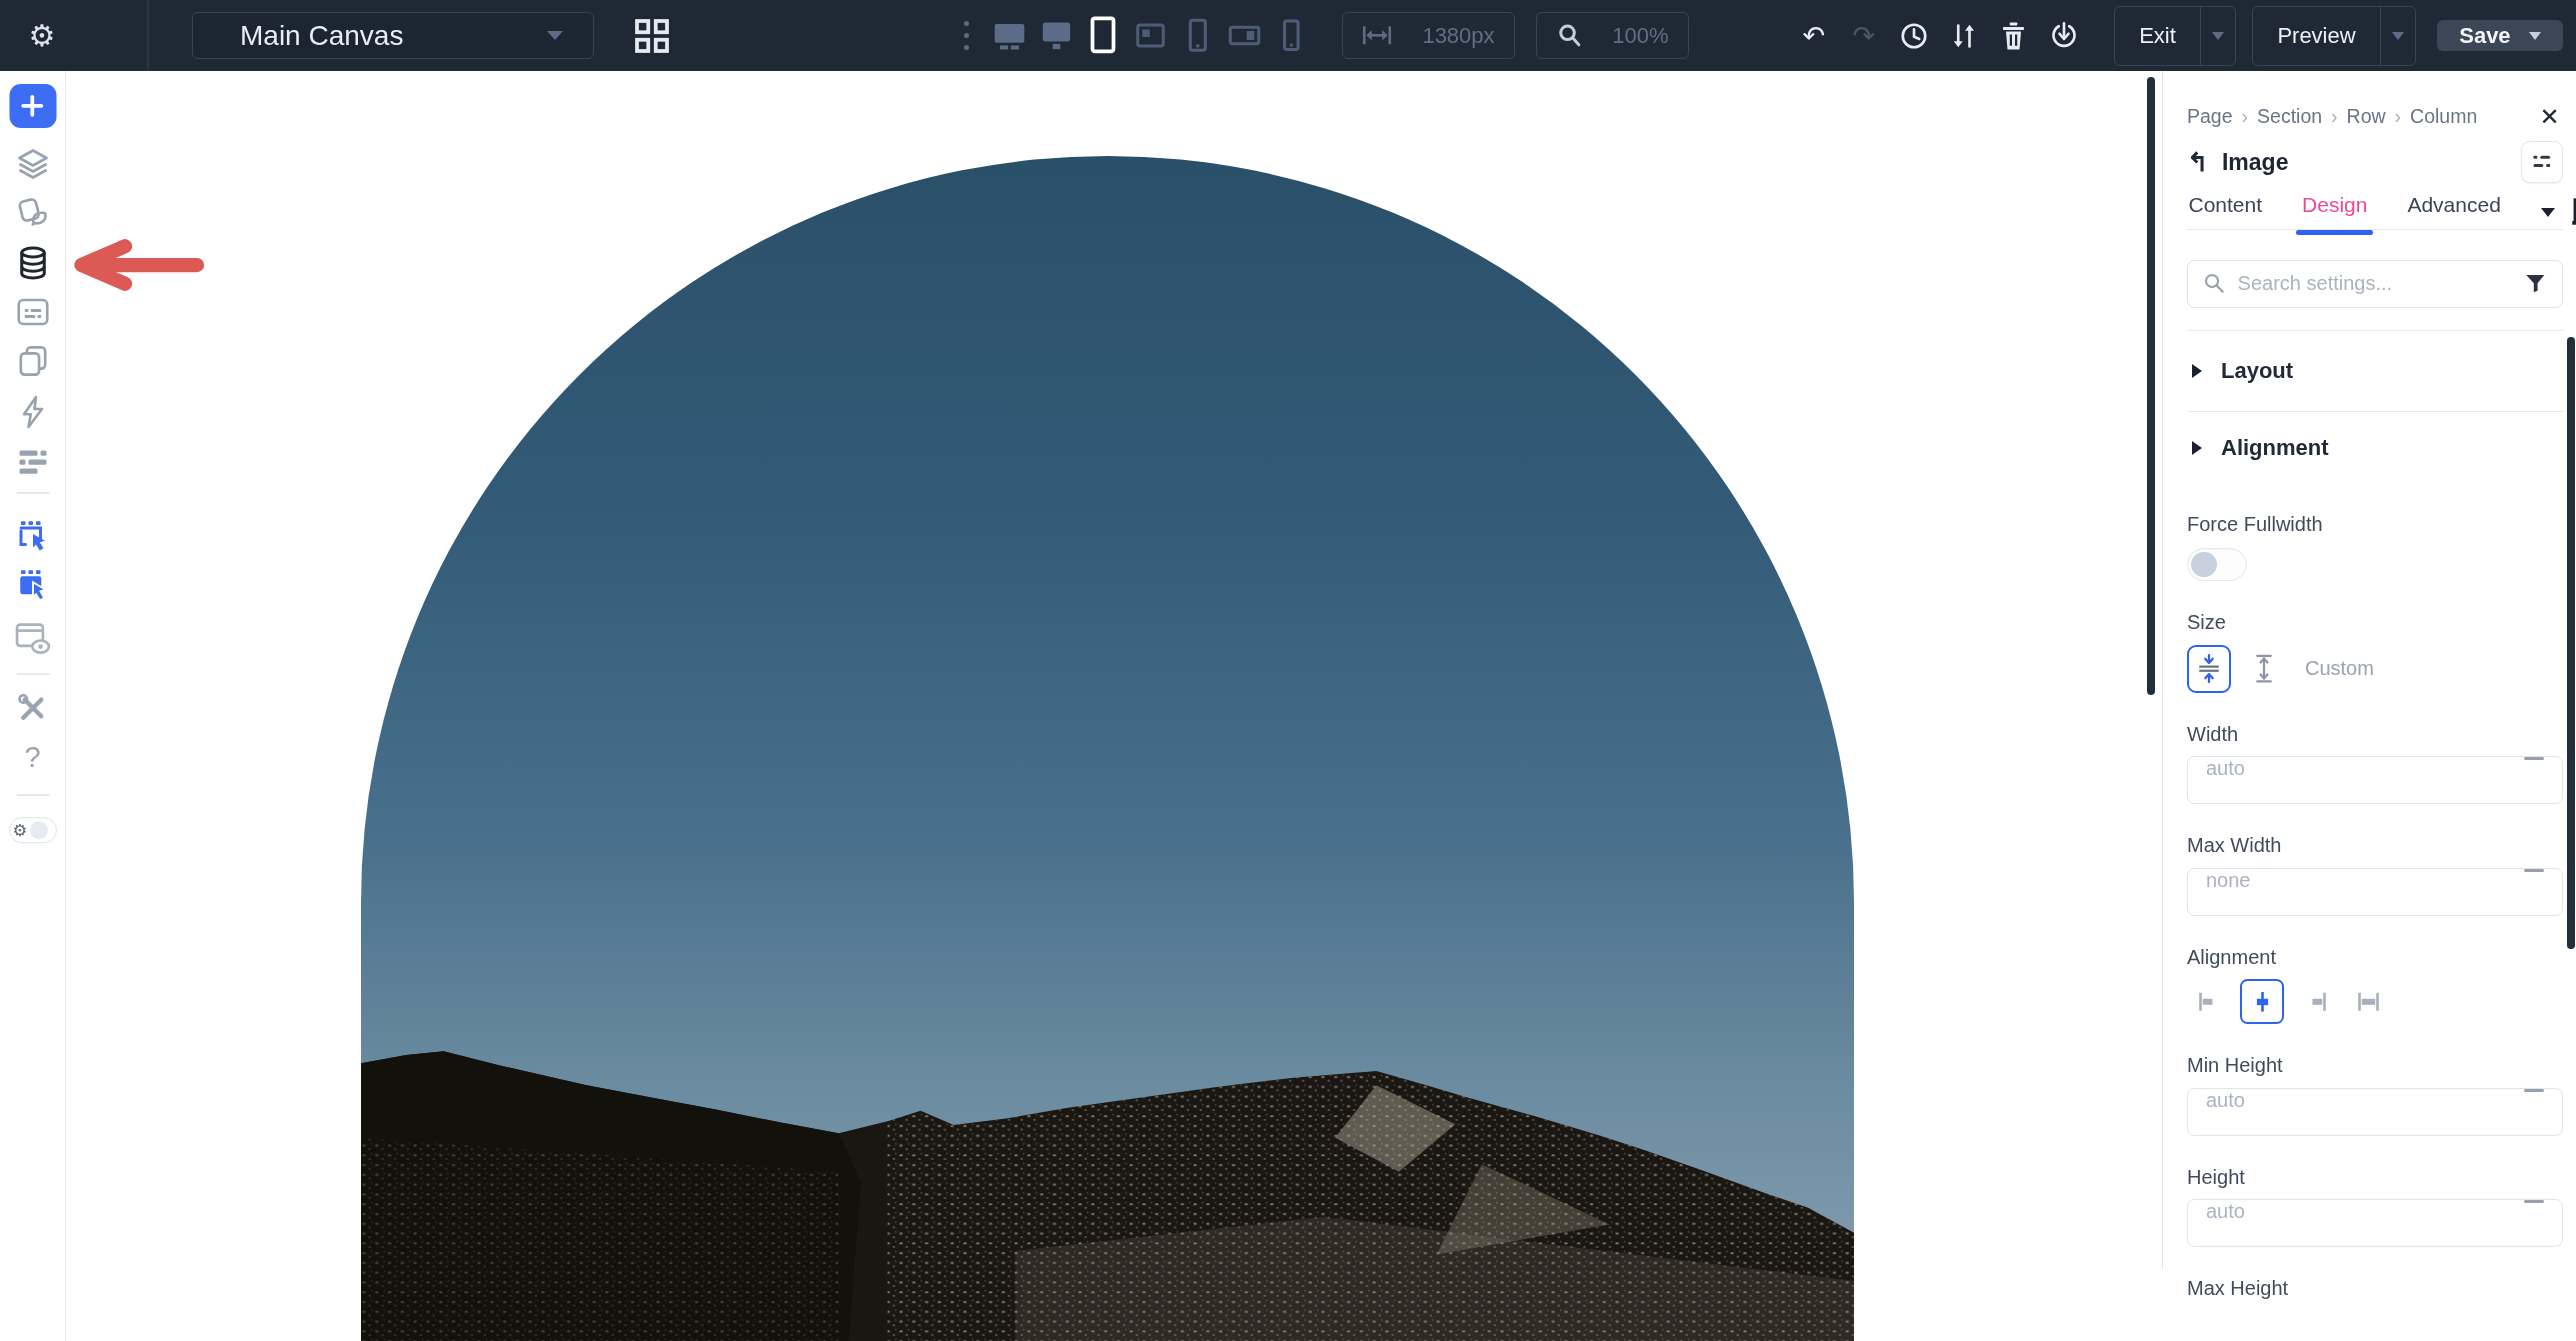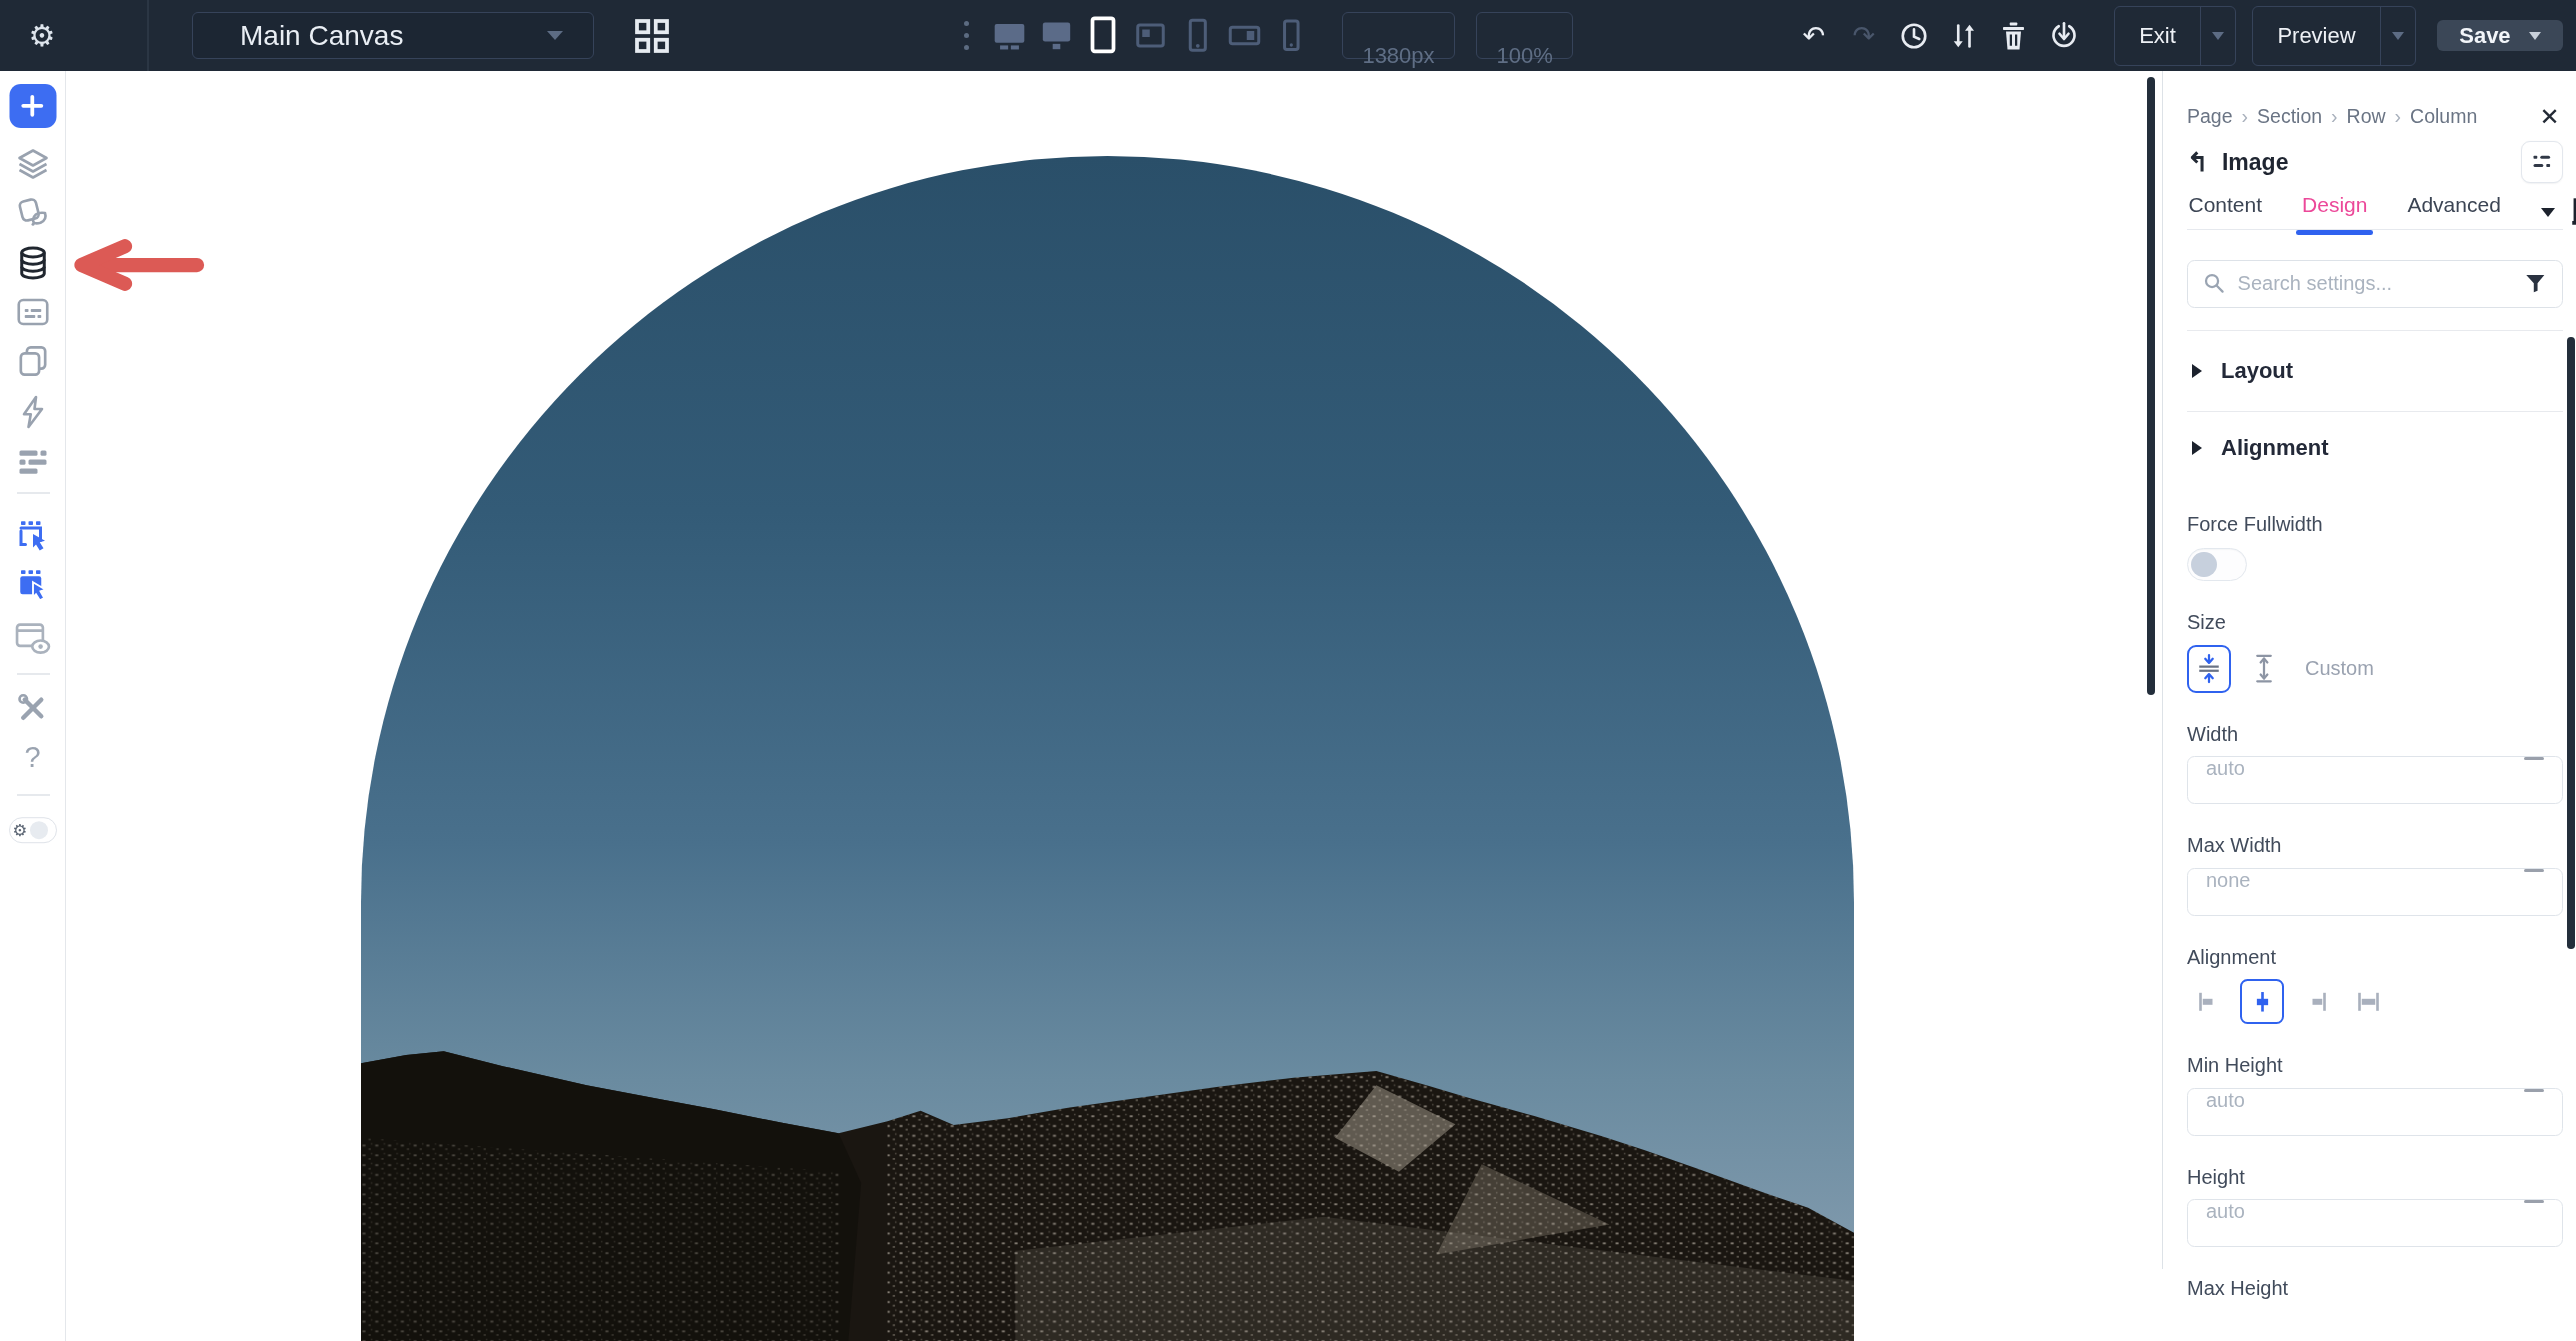--- a/index.html
+++ b/index.html
@@ -18,21 +18,21 @@
     align-items:center; padding:0 30px 0 47px; }
   .canvas-select .lbl { color:#e9eef4; font-size:28px; flex:1; }
   .caret-down { width:0; height:0; border-left:8.3px solid transparent; border-right:8.3px solid transparent;
     border-top:9.8px solid #5d6c84; }
   .tb-grid { position:absolute; left:634px; top:18px; }
   .center-group { position:absolute; left:964px; top:0; height:71px; display:flex; align-items:center; }
   .kebab { display:flex; flex-direction:column; gap:6.8px; margin-right:22.6px; }
   .kebab i { width:5.3px; height:5.3px; border-radius:50%; background:#5c6b81; }
   .dev { width:35px; height:45px; display:flex; align-items:center; justify-content:center; margin-right:12px; }
   .tb-box { height:47px; border:1.5px solid #36435a; border-radius:6px; display:flex; align-items:center;
-    gap:30px; padding:0 19.5px; margin-left:21px;flex-direction:column; }
+    gap:30px; padding:0 19.5px; margin-left:21px; }
   .tb-box .val { color:#5f6e85; font-size:22px; }
   .right-group { position:absolute; right:12.8px; top:0; height:71px; display:flex; align-items:center; }
   .tb-icon { width:32px; height:71px; display:flex; align-items:center; justify-content:center;
     margin-right:18px; font-size:27px; color:#e8ecf2; cursor:pointer; }
   .tb-icon.disabled { color:#49566b; }
   .btn-outline { height:60px; border:1.5px solid #36435a; border-radius:6px; display:flex;
     align-items:stretch; margin-left:16.5px; cursor:pointer; }
   .btn-outline .lab { display:flex; align-items:center; padding:0 24px; color:#eef1f6; font-size:22px; }
   .btn-outline .car { width:35px; display:flex; align-items:center; justify-content:center;
     border-left:1.5px solid #36435a; }

